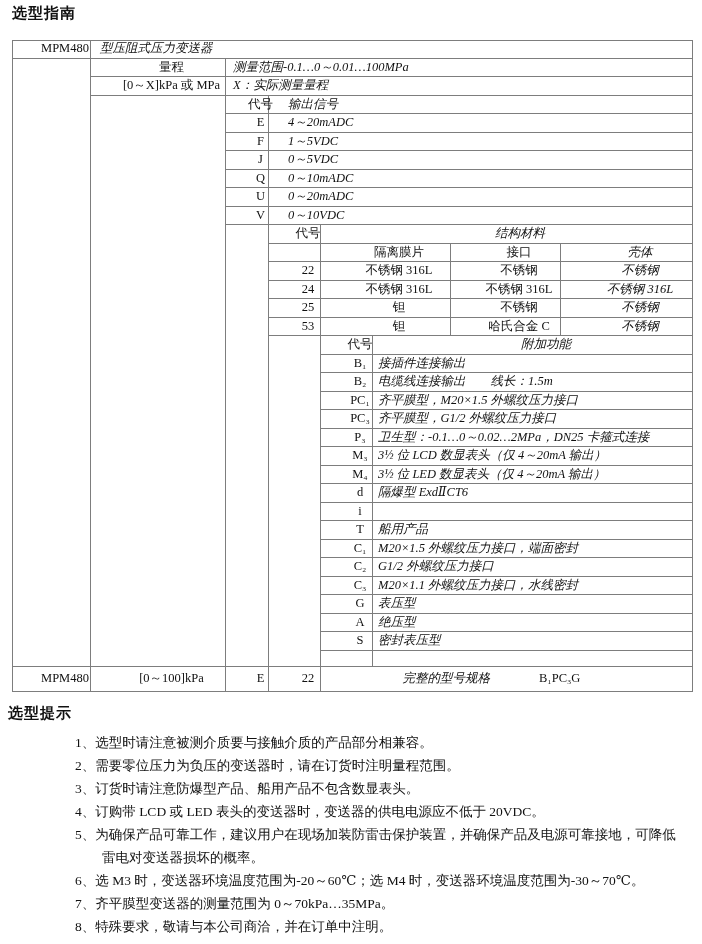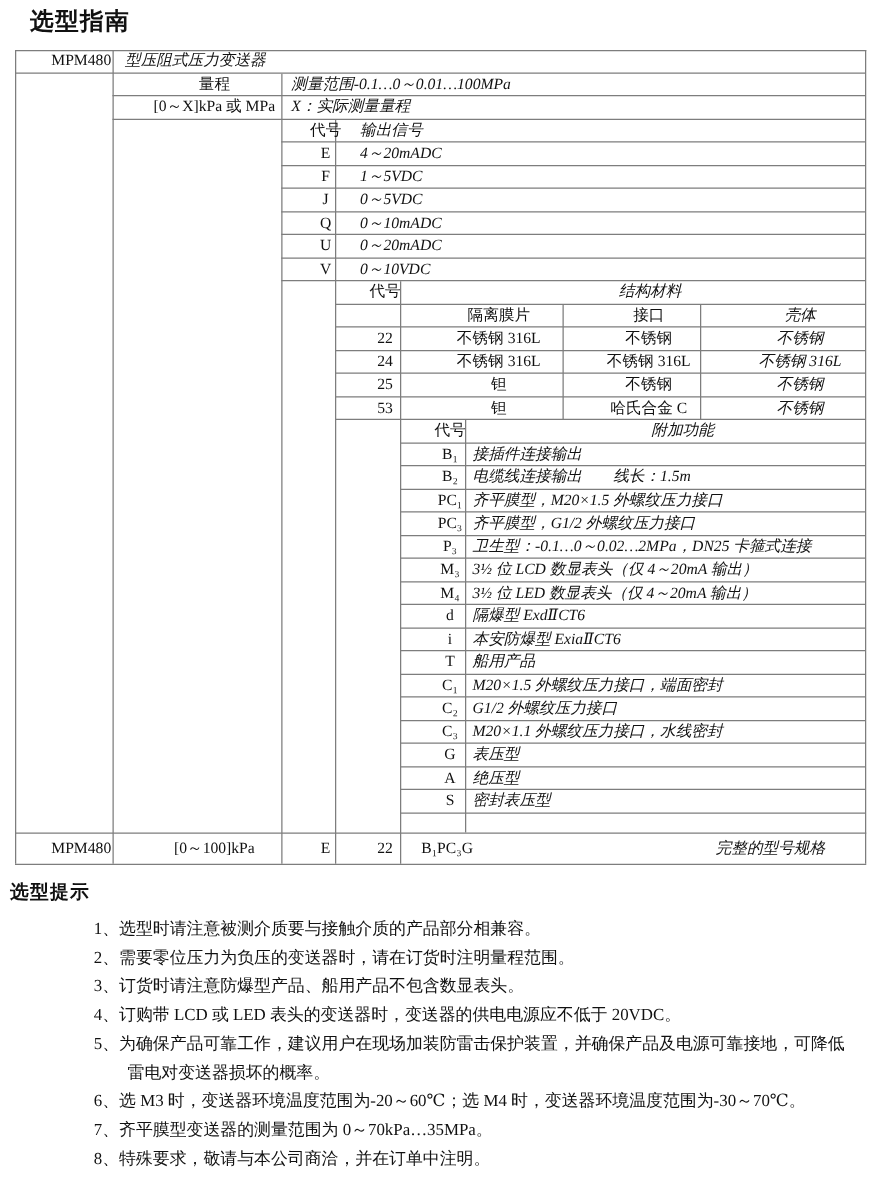--- a/index.html
+++ b/index.html
@@ -1,19 +1,19 @@
 <!DOCTYPE html>
 <html><head>
 <meta charset="utf-8">
 <title>选型指南</title>
 <style>
   html,body{margin:0;padding:0;background:#ffffff;}
   .doc{position:relative;width:702px;height:944px;background:#ffffff;color:#111111;
        font-family:"Liberation Serif","DejaVu Serif",serif;overflow:hidden;}
-  .title{position:absolute;left:24px;top:4px;font-size:19px;font-weight:bold;letter-spacing:1px;}
+  .title{position:absolute;left:12px;top:4px;font-size:15px;font-weight:bold;letter-spacing:1px;}
   .hl{position:absolute;height:1px;background:#7d7d7d;}
   .vl{position:absolute;width:1px;background:#7d7d7d;}
   .sec{position:absolute;}
   .trow{display:flex;height:18.5px;box-sizing:border-box;border-bottom:1px solid #7d7d7d;font-size:12.5px;}
   .cell{display:flex;align-items:center;box-sizing:border-box;white-space:pre;}
   .cc{justify-content:center;text-align:center;padding-left:28px;}
   .cl{justify-content:flex-start;}
   .cr{justify-content:flex-end;}
   .fill{flex:1;min-width:0;font-style:italic;}
   .w43{width:43px}.w52{width:52px}.w78{width:78px}.w110{width:110px}
@@ -183,21 +183,20 @@
         <div class="cell cl fill pl6">3½ 位 LED 数显表头（仅 4～20mA 输出）</div>
       </div>
 
       <div class="trow">
         <div class="cell cc w52">d</div>
         <div class="cell cl fill pl6">隔爆型 ExdⅡCT6</div>
       </div>
 
       <div class="trow">
         <div class="cell cc w52">i</div>
-        <div class="cell cl fill pl6">本安防爆型 ExiaⅡCT6</div>
       </div>
 
       <div class="trow">
         <div class="cell cc w52">T</div>
         <div class="cell cl fill pl6">船用产品</div>
       </div>
 
       <div class="trow">
         <div class="cell cc w52">C₁</div>
         <div class="cell cl fill pl6">M20×1.5 外螺纹压力接口，端面密封</div>
@@ -227,22 +226,22 @@
         <div class="cell cc w52">S</div>
         <div class="cell cl fill pl6">密封表压型</div>
       </div>
     </div>
 
   <div class="band" style="left:12px;top:666px;width:680px;height:25px">
     <div class="cell cc w78">MPM480</div>
     <div class="cell cc w135">[0～100]kPa</div>
     <div class="cell cc w43">E</div>
     <div class="cell cc w52">22</div>
+    <div class="cell cr fill pr32">完整的型号规格</div>
     <div class="cell cl w170 pl17">B₁PC₃G</div>
-    <div class="cell cr fill pr32">完整的型号规格</div>
   </div>
 
   <div class="tips-title">选型提示</div>
   <div class="tips">
 
       <div class="tip">1、选型时请注意被测介质要与接触介质的产品部分相兼容。</div>
 
       <div class="tip">2、需要零位压力为负压的变送器时，请在订货时注明量程范围。</div>
 
       <div class="tip">3、订货时请注意防爆型产品、船用产品不包含数显表头。</div>

